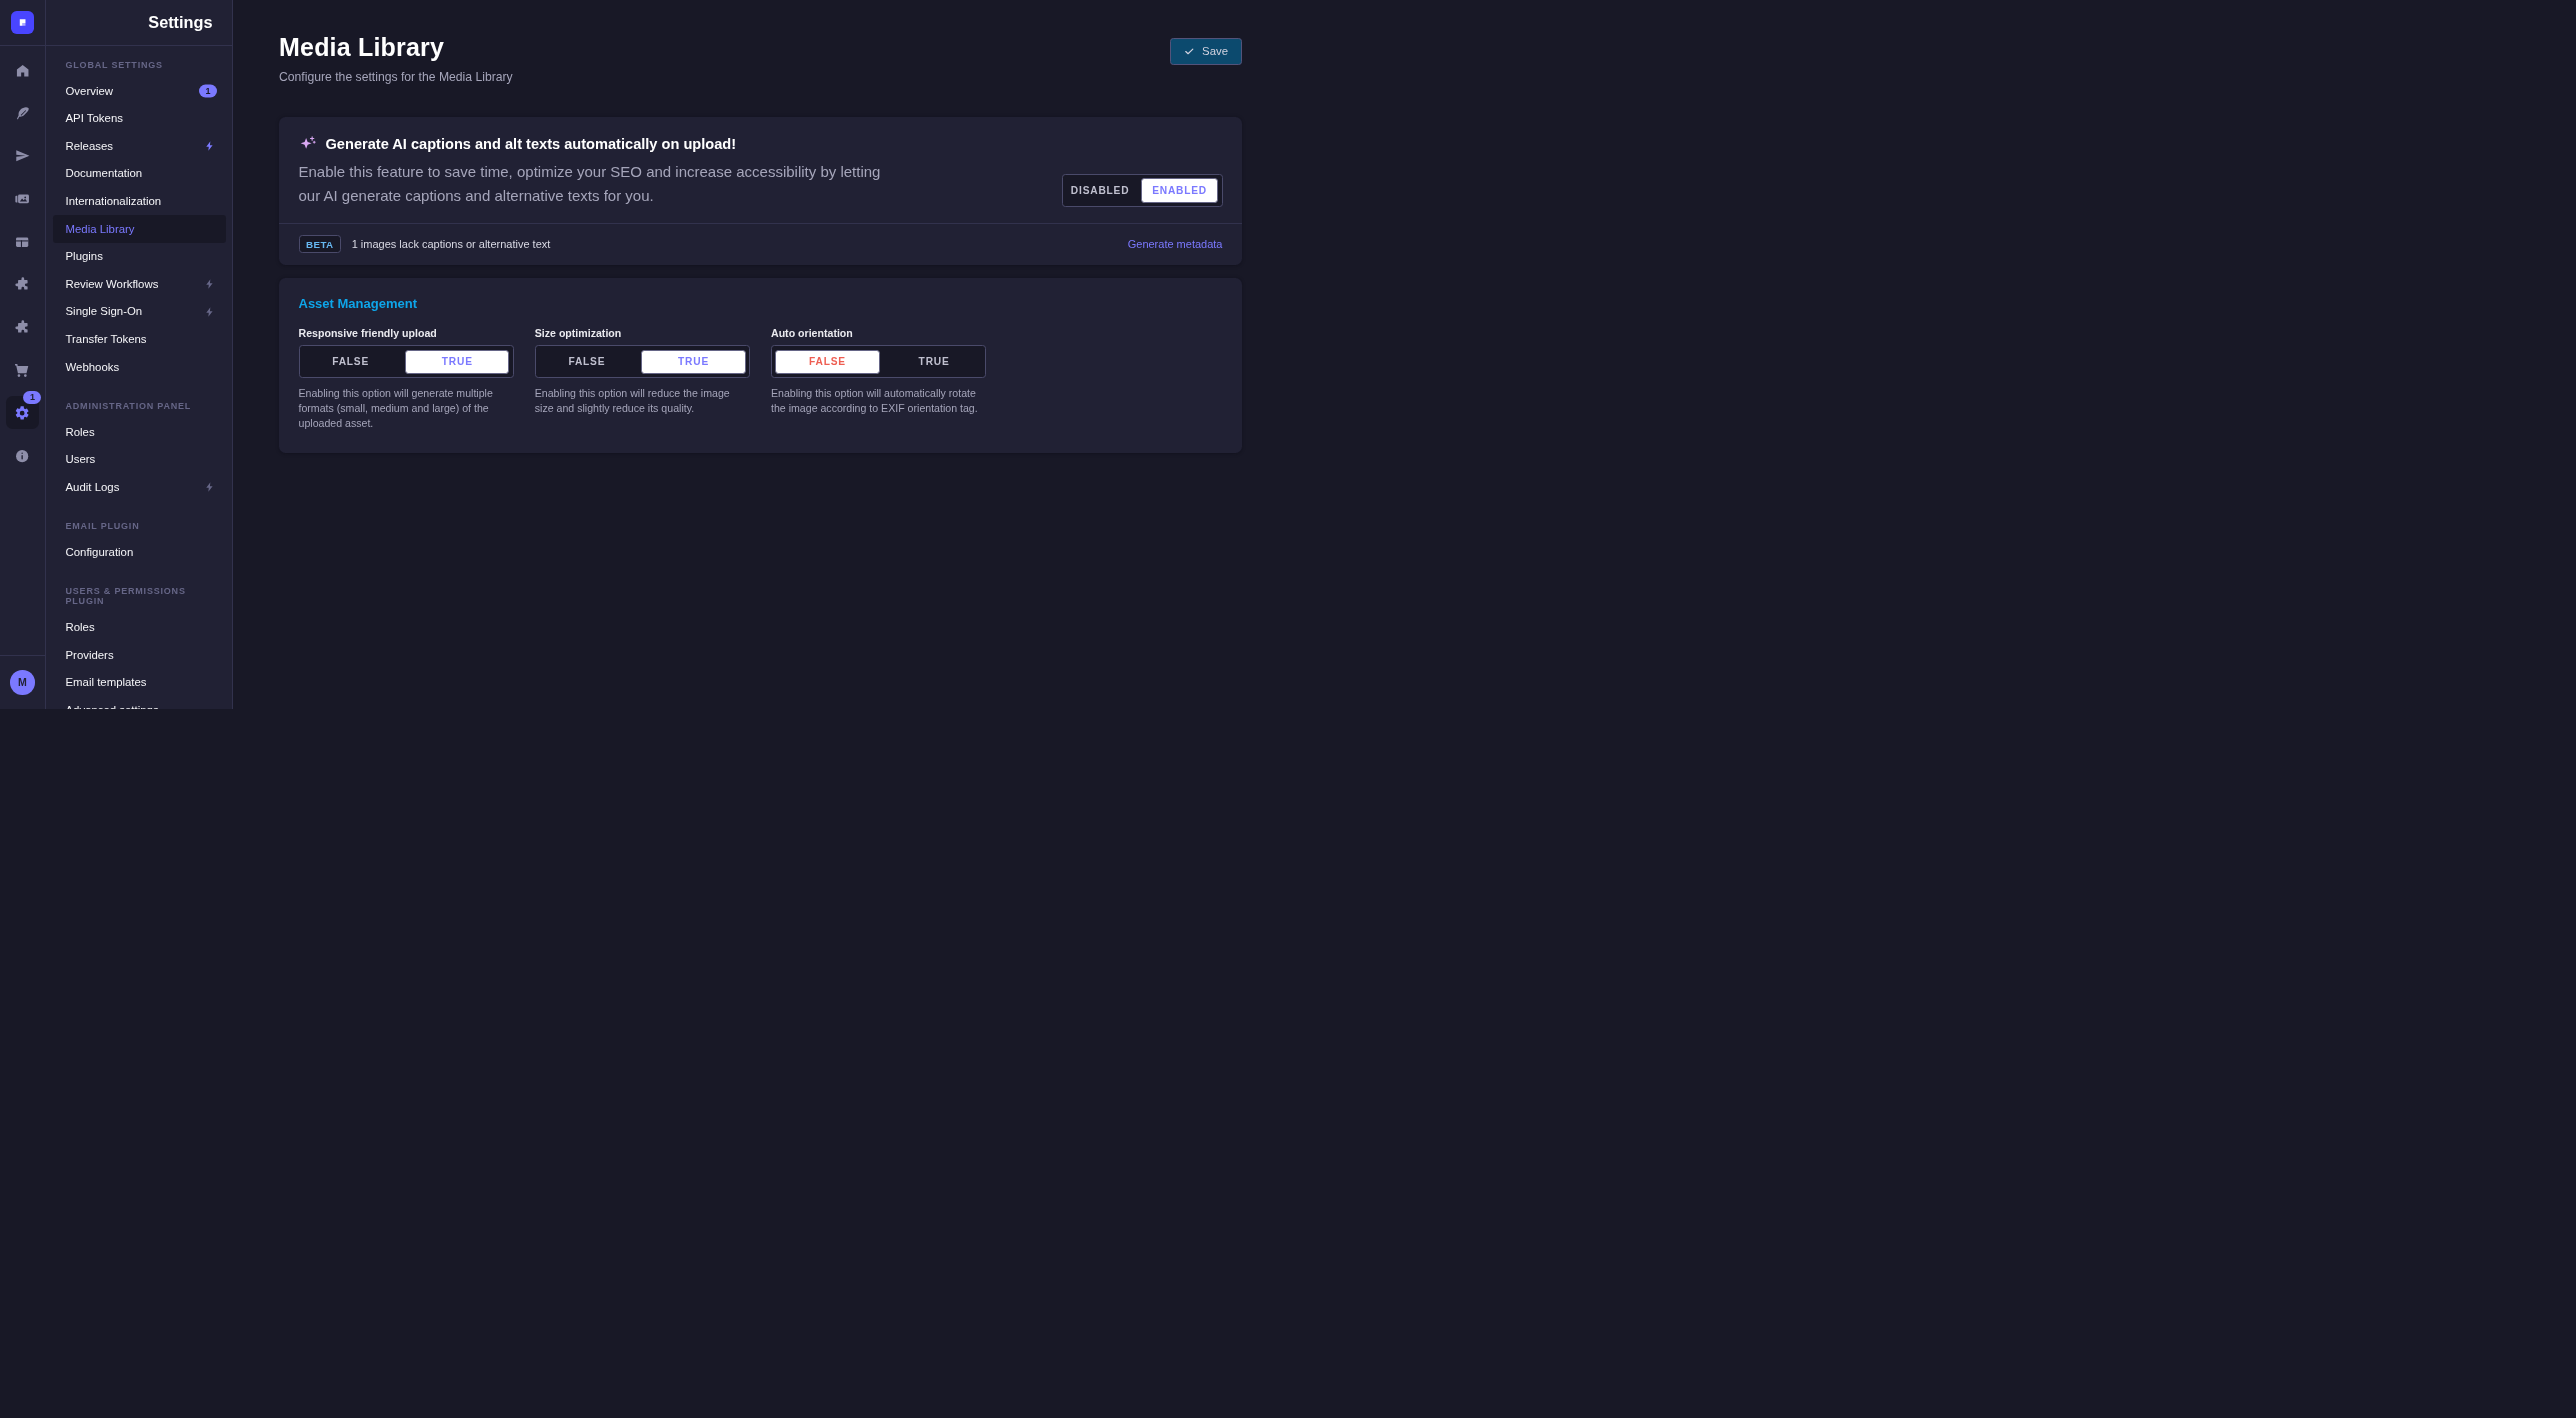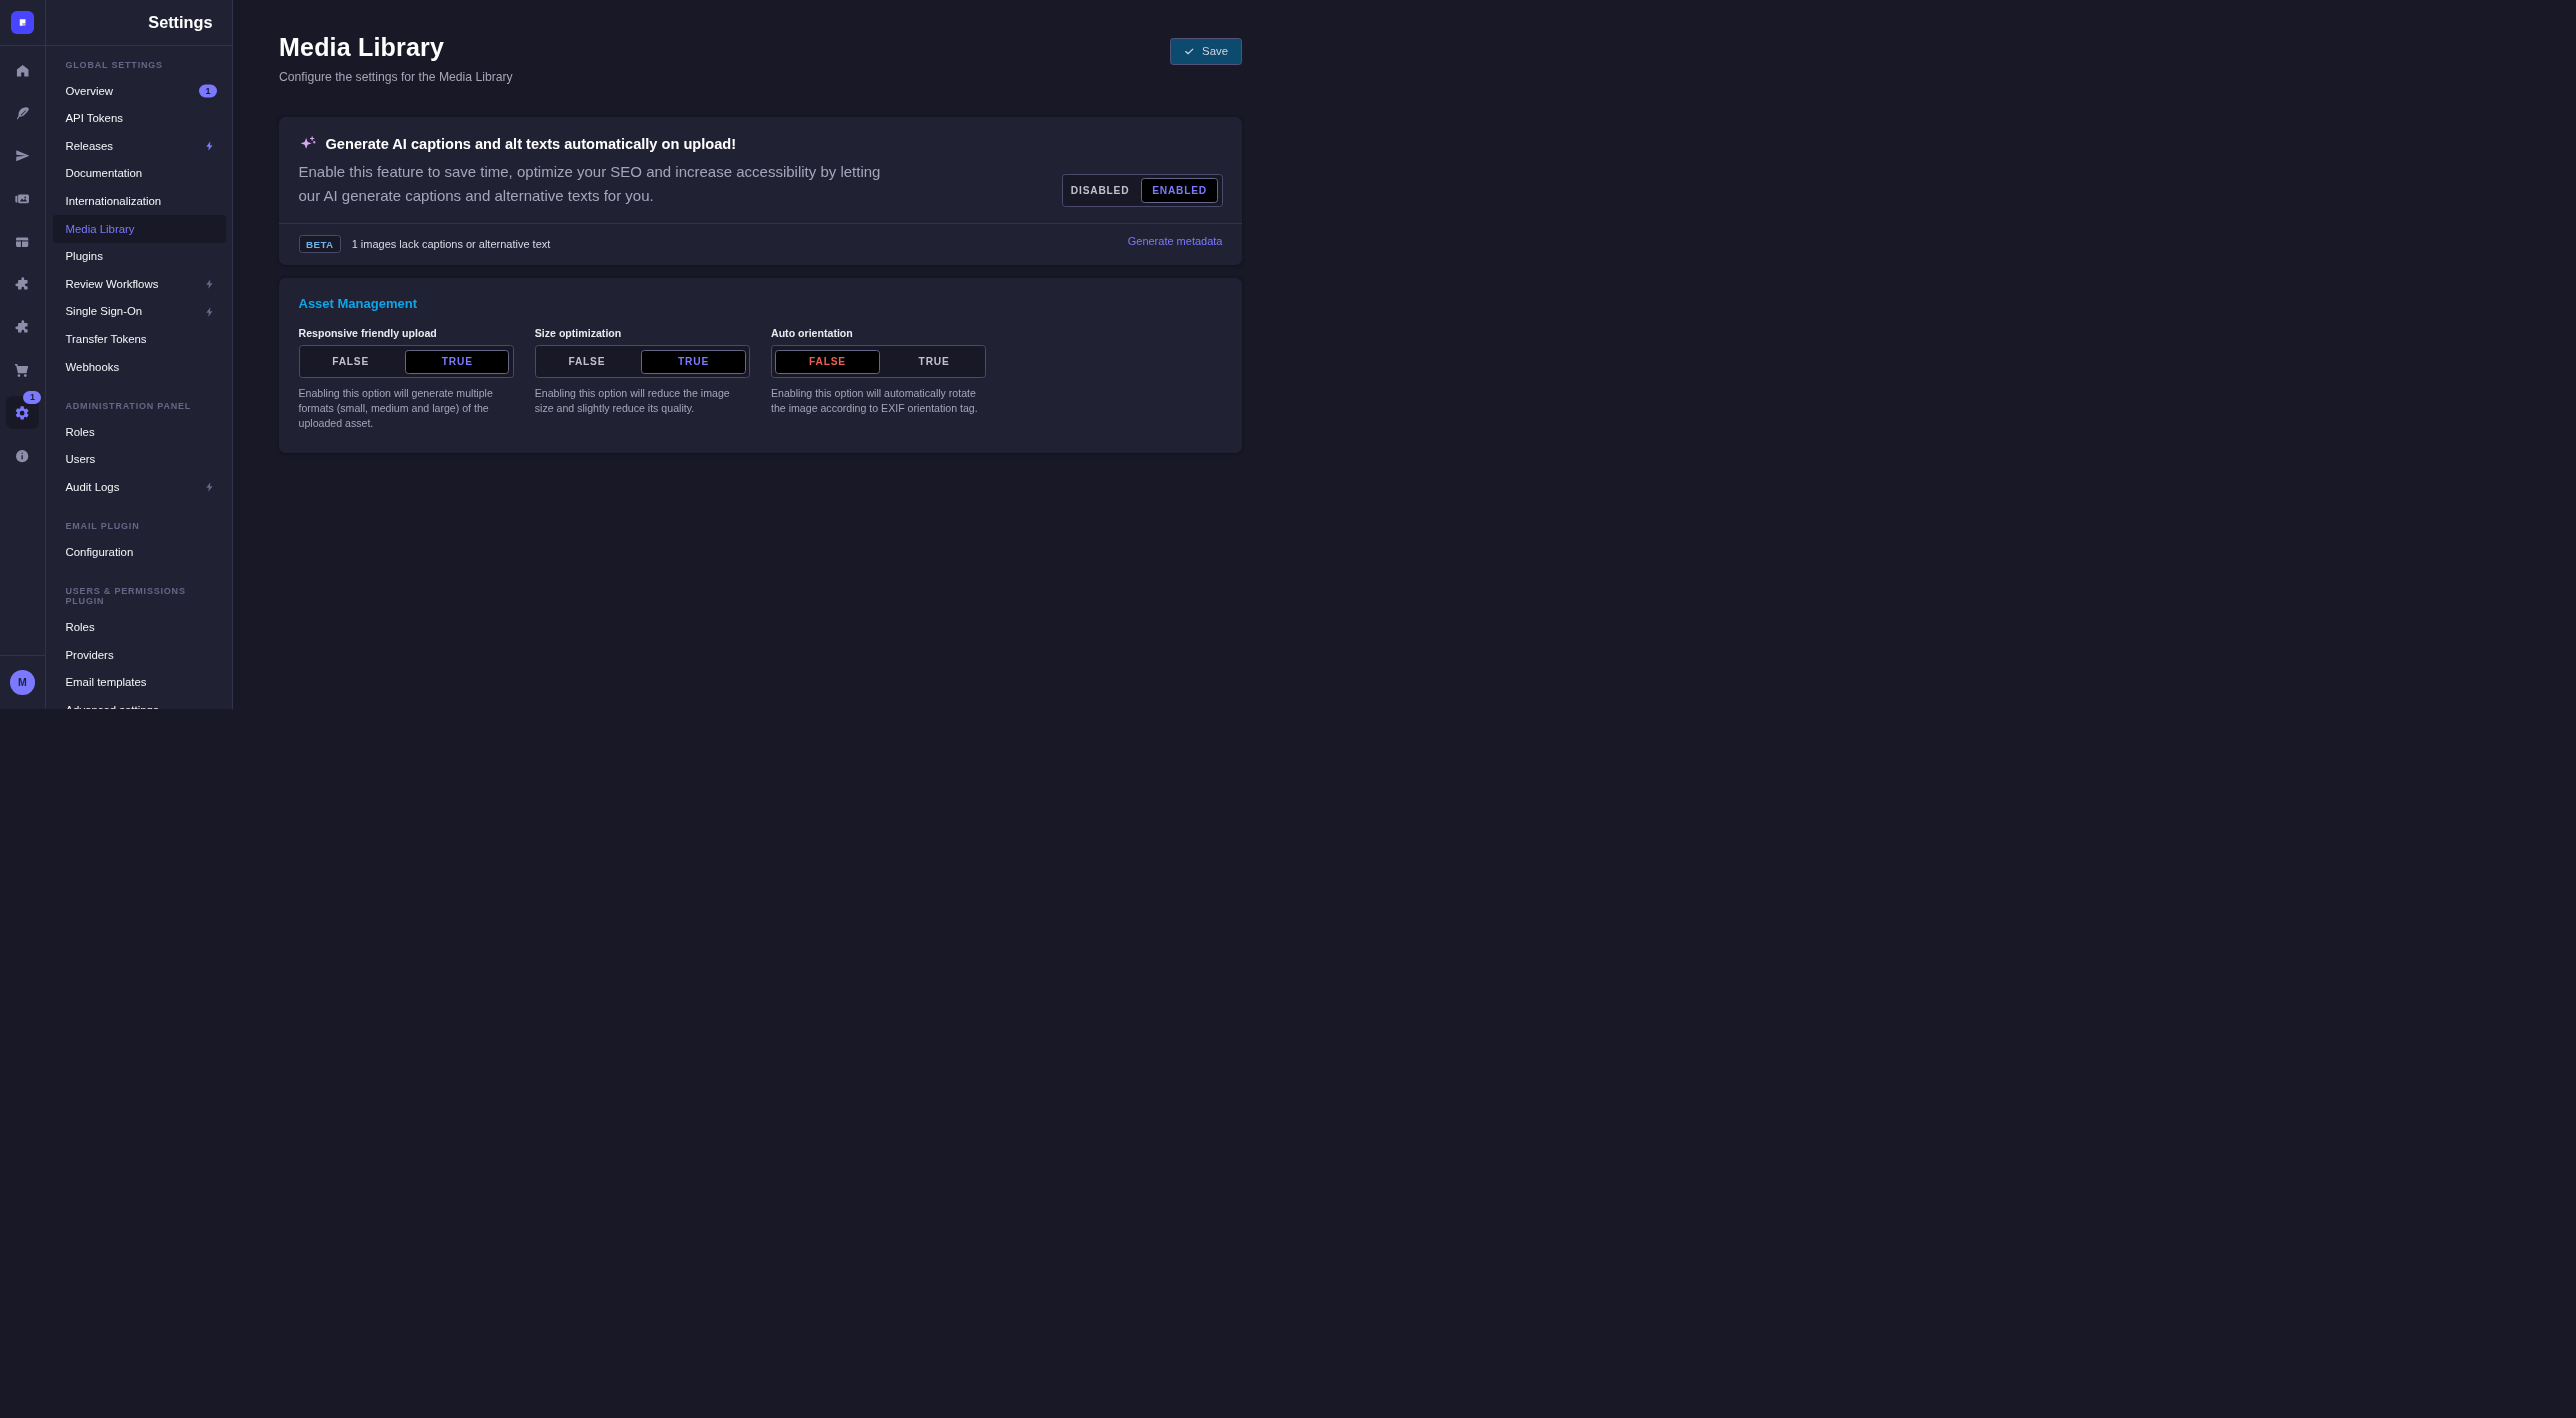--- a/index.html
+++ b/index.html
@@ -95,40 +95,40 @@
     background:#212134; border-radius:6.5px;
     box-shadow:0 0.8px 3.3px rgba(8,8,16,0.35);
   }
   .banner { margin-top:33px; }
   .banner-top { display:flex; align-items:flex-end; justify-content:space-between; padding:18px 19.5px 16.3px; }
   .banner-left { max-width:626px; }
   .banner-title-row { display:flex; align-items:center; gap:9px; }
   .banner-title { font-size:14.6px; font-weight:bold; color:#ffffff; }
   .banner-desc { margin-top:7.3px; font-size:15px; line-height:1.55; color:#a5a5ba; max-width:585px; }
   .divider { height:0.8px; background:#32324d; }
-  .banner-bottom { display:flex; align-items:flex-start; justify-content:space-between; padding:11.4px 19.5px; }
+  .banner-bottom { display:flex; align-items:center; justify-content:space-between; padding:11.4px 19.5px; }
   .banner-status { display:flex; align-items:center; gap:10.6px; }
   .beta-badge {
     background:#181826; border:0.8px solid #4a4a6a; border-radius:3.3px;
     color:#66b7f1; font-size:9.8px; font-weight:bold; padding:2.4px 6.5px; letter-spacing:0.4px;
   }
   .status-text { font-size:11px; color:#d9d9e4; }
   .link { font-size:11px; color:#7b79ff; cursor:pointer; text-decoration:none; }
 
   
   .switch {
     display:flex; background:#181826; border:0.8px solid #4a4a6a; border-radius:3.3px;
     height:33px; overflow:hidden;
   }
   .switch.small { width:161px; flex:none; }
   .seg {
     flex:1; display:flex; align-items:center; justify-content:center;
     font-size:10.2px; font-weight:bold; letter-spacing:0.8px; color:#c0c0cf; cursor:pointer;
   }
-  .seg.sel { margin:3.3px; border:0.8px solid #666687; border-radius:3.3px; background:#000000; }
+  .seg.sel { margin:3.3px; border:0.8px solid #666687; border-radius:3.3px; background:#ffffff; }
   .seg.sel-purple { color:#7b79ff; }
   .seg.sel-red { color:#ee5e52; }
 
   
   .asset { margin-top:13px; padding:18px 19.5px 21px; }
   .asset-title { font-size:13px; font-weight:bold; color:#0ea5e9; margin-bottom:16.3px; }
   .fields { display:grid; grid-template-columns:1fr 1fr 1fr 1fr; column-gap:21px; row-gap:21px; }
   .field-label { font-size:10.6px; font-weight:bold; color:#eaeaef; margin-bottom:6.5px; }
   .field-hint { margin-top:7.3px; font-size:10.6px; line-height:1.45; color:#a5a5ba; }
 </style>

